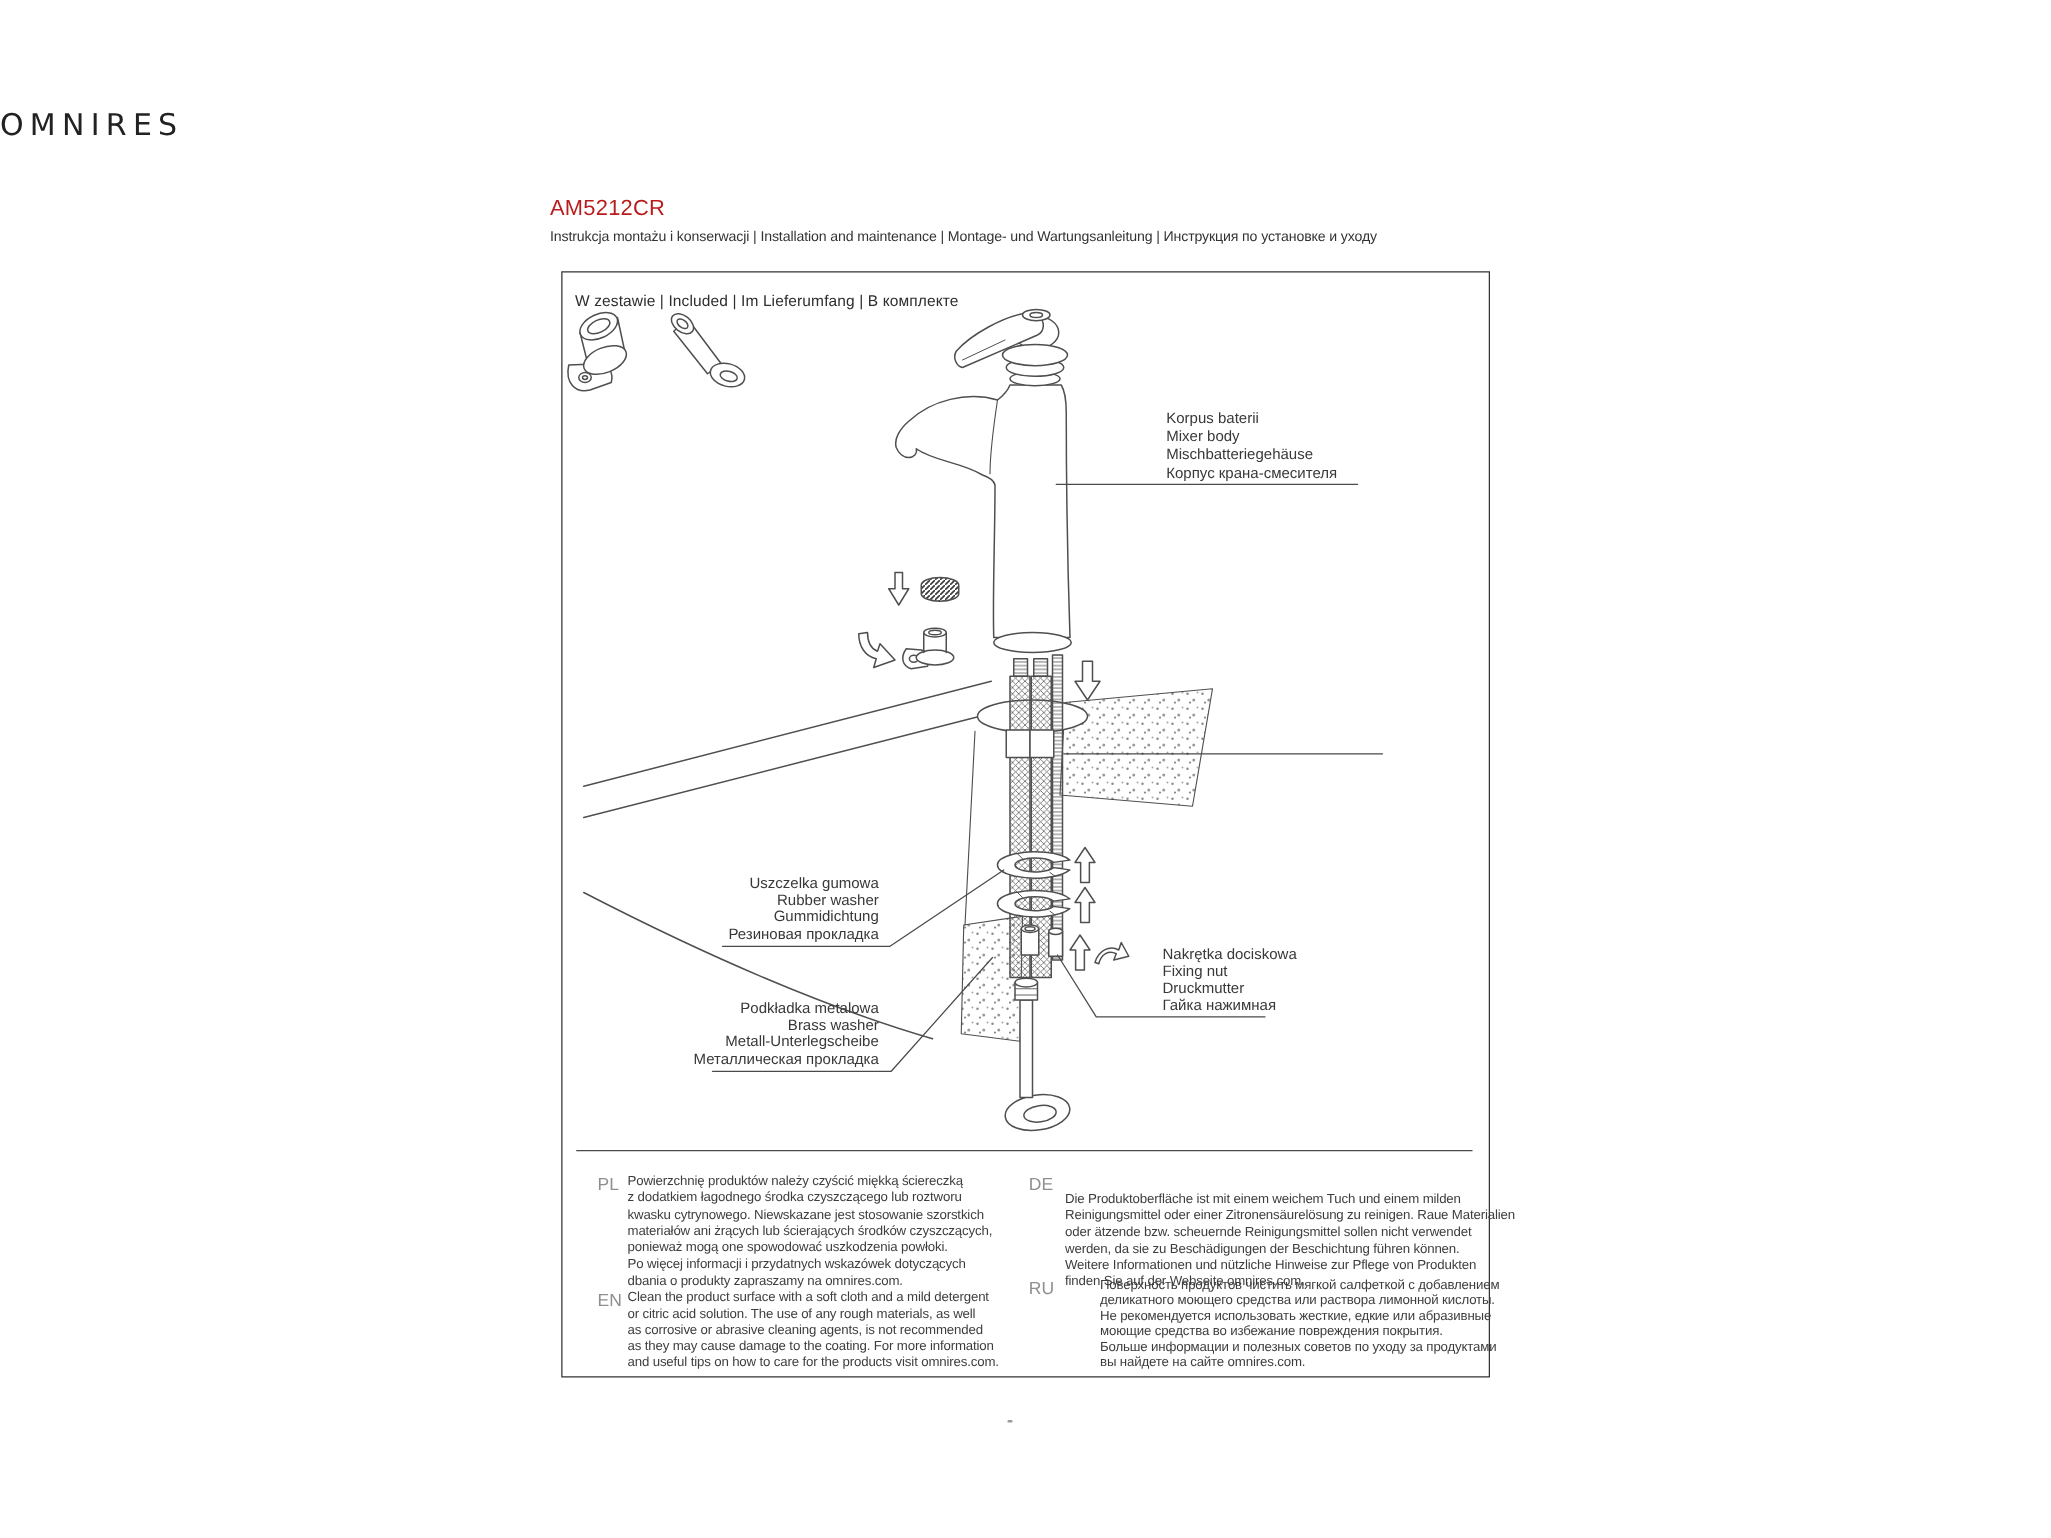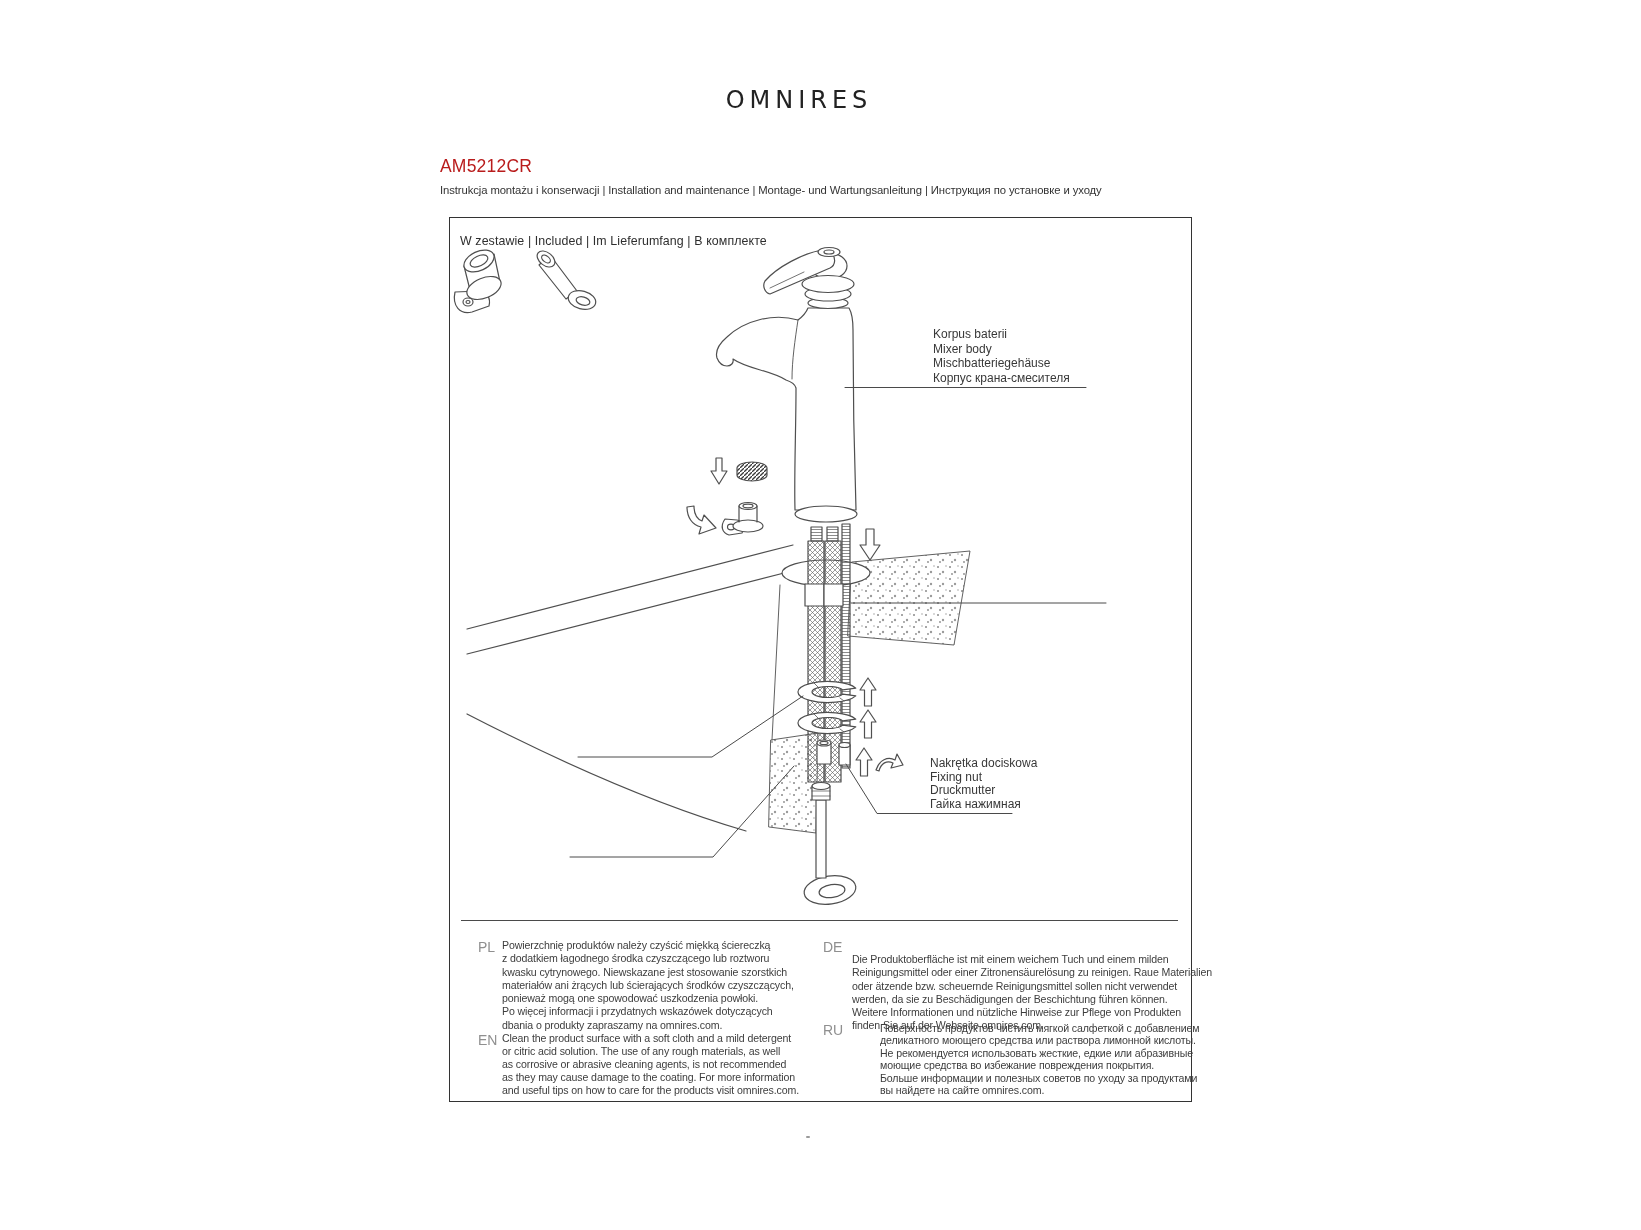--- a/index.html
+++ b/index.html
@@ -19,21 +19,21 @@
   .care-text{font-size:10.6px;color:#3d3d3d;white-space:pre-line;letter-spacing:-0.12px;}
   .lh-pl{line-height:13.3px;} .lh-en{line-height:12.9px;} .lh-de{line-height:13.3px;margin-top:14px;} .lh-ru{line-height:12.4px;margin-left:28px;}
   .page-mark{width:4px;height:2px;background:#9a9a9a;border-radius:1px;}
   svg{display:block;}
 </style>
 </head>
 <body>
 
 <div class="page">
 
-  <div class="abs logo" style="left:0;right:43px;top:86px;text-align:center;">OMNIRES</div>
+  <div class="abs logo" style="left:0;right:43px;top:86px;">OMNIRES</div>
 
   <div class="abs model" style="left:440px;top:156px;">AM5212CR</div>
   <div class="abs subtitle" style="left:440px;top:184px;">Instrukcja montażu i konserwacji | Installation and maintenance | Montage- und Wartungsanleitung | Инструкция по установке и уходу</div>
 
   <div class="abs included-box" style="left:449px;top:217px;width:743px;height:885px;"></div>
   <div class="abs box-title" style="left:460px;top:234px;">W zestawie | Included | Im Lieferumfang | В комплекте</div>
   <div class="abs divider" style="left:461px;top:920px;width:717px;"></div>
 
   <svg class="abs" style="left:449px;top:217px;" width="741" height="702" viewBox="449 217 741 702">
     <defs>
@@ -169,20 +169,28 @@
         <path d="M570,857 H713 L794,766"></path>
         <path d="M846,764 L877,813.5 H1012"></path>
       </g>
     </g>
   </svg>
 
   <div class="abs dlabel left" style="left:933px;top:327px;line-height:14.6px;">Korpus baterii
 Mixer body
 Mischbatteriegehäuse
 Корпус крана-смесителя</div>
+  <div class="abs dlabel right" style="left:473px;top:700px;width:230px;">Uszczelka gumowa
+Rubber washer
+Gummidichtung
+Резиновая прокладка</div>
+  <div class="abs dlabel right" style="left:473px;top:800px;width:230px;">Podkładka metalowa
+Brass washer
+Metall-Unterlegscheibe
+Металлическая прокладка</div>
   <div class="abs dlabel left" style="left:930px;top:757px;">Nakrętka dociskowa
 Fixing nut
 Druckmutter
 Гайка нажимная</div>
 
   <div class="abs care-tag" style="left:478px;top:939px;">PL</div>
   <div class="abs care-text lh-pl" style="left:502px;top:939px;">Powierzchnię produktów należy czyścić miękką ściereczką
 z dodatkiem łagodnego środka czyszczącego lub roztworu
 kwasku cytrynowego. Niewskazane jest stosowanie szorstkich
 materiałów ani żrących lub ścierających środków czyszczących,

